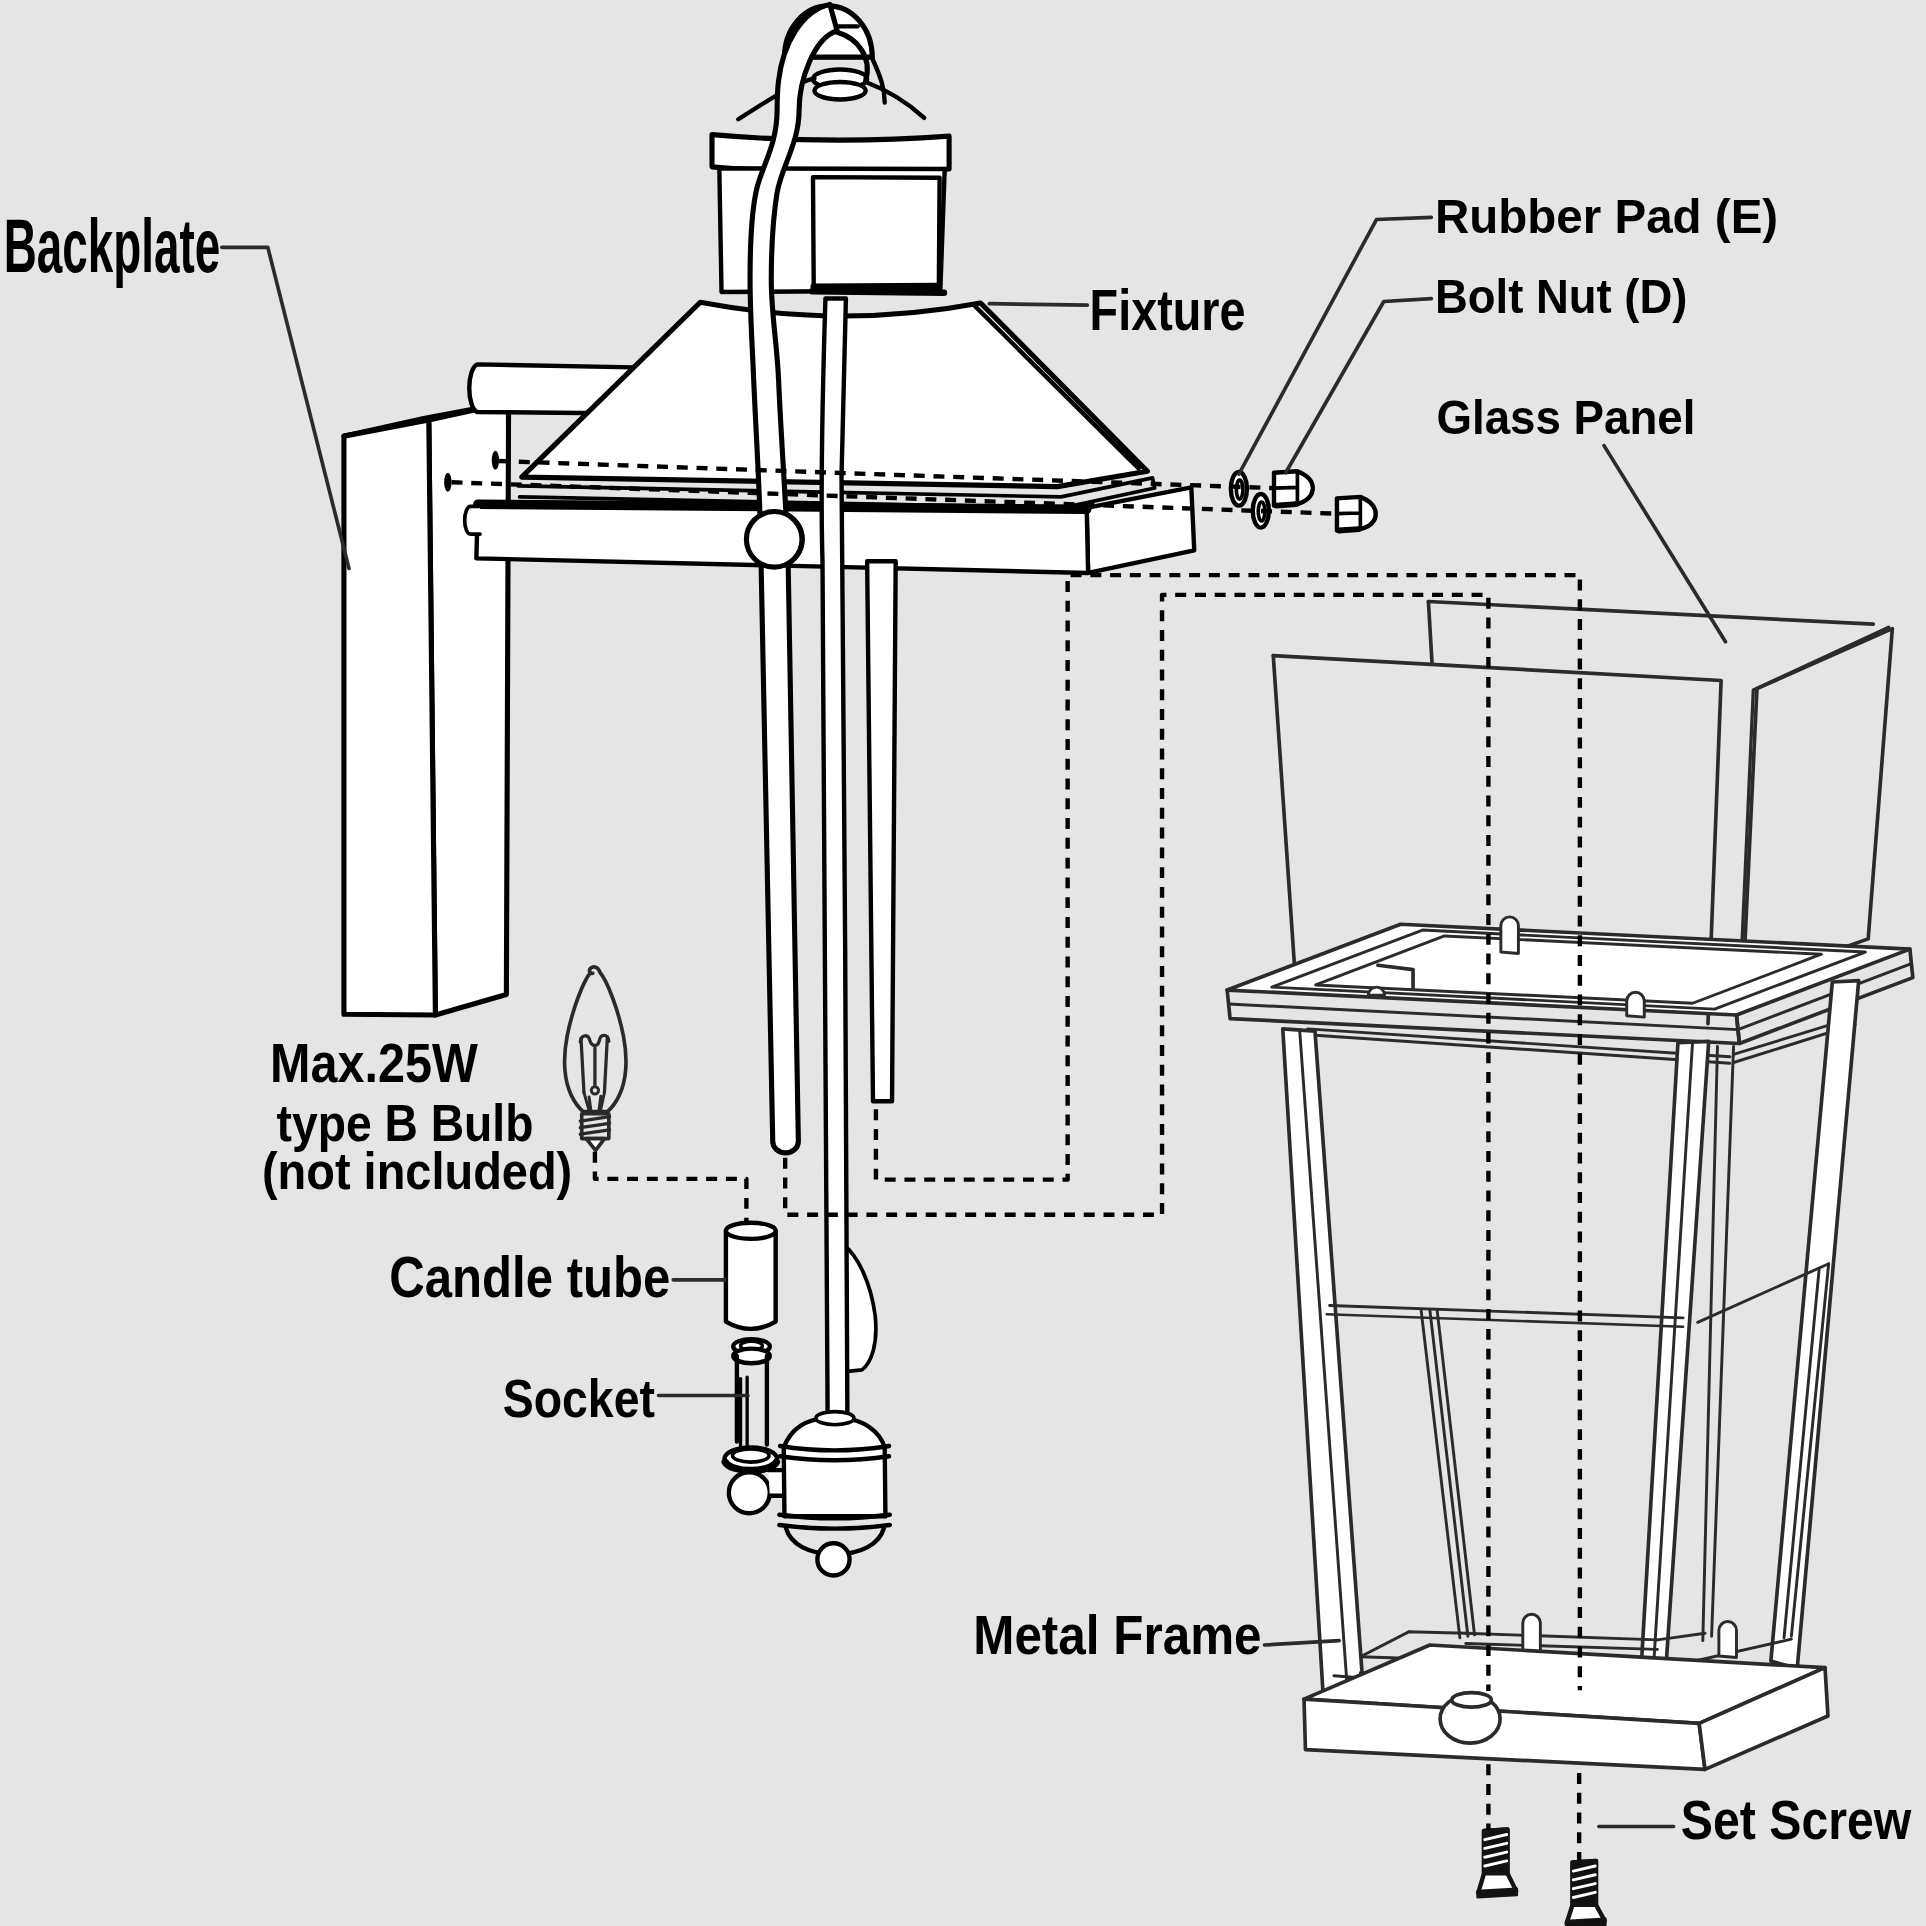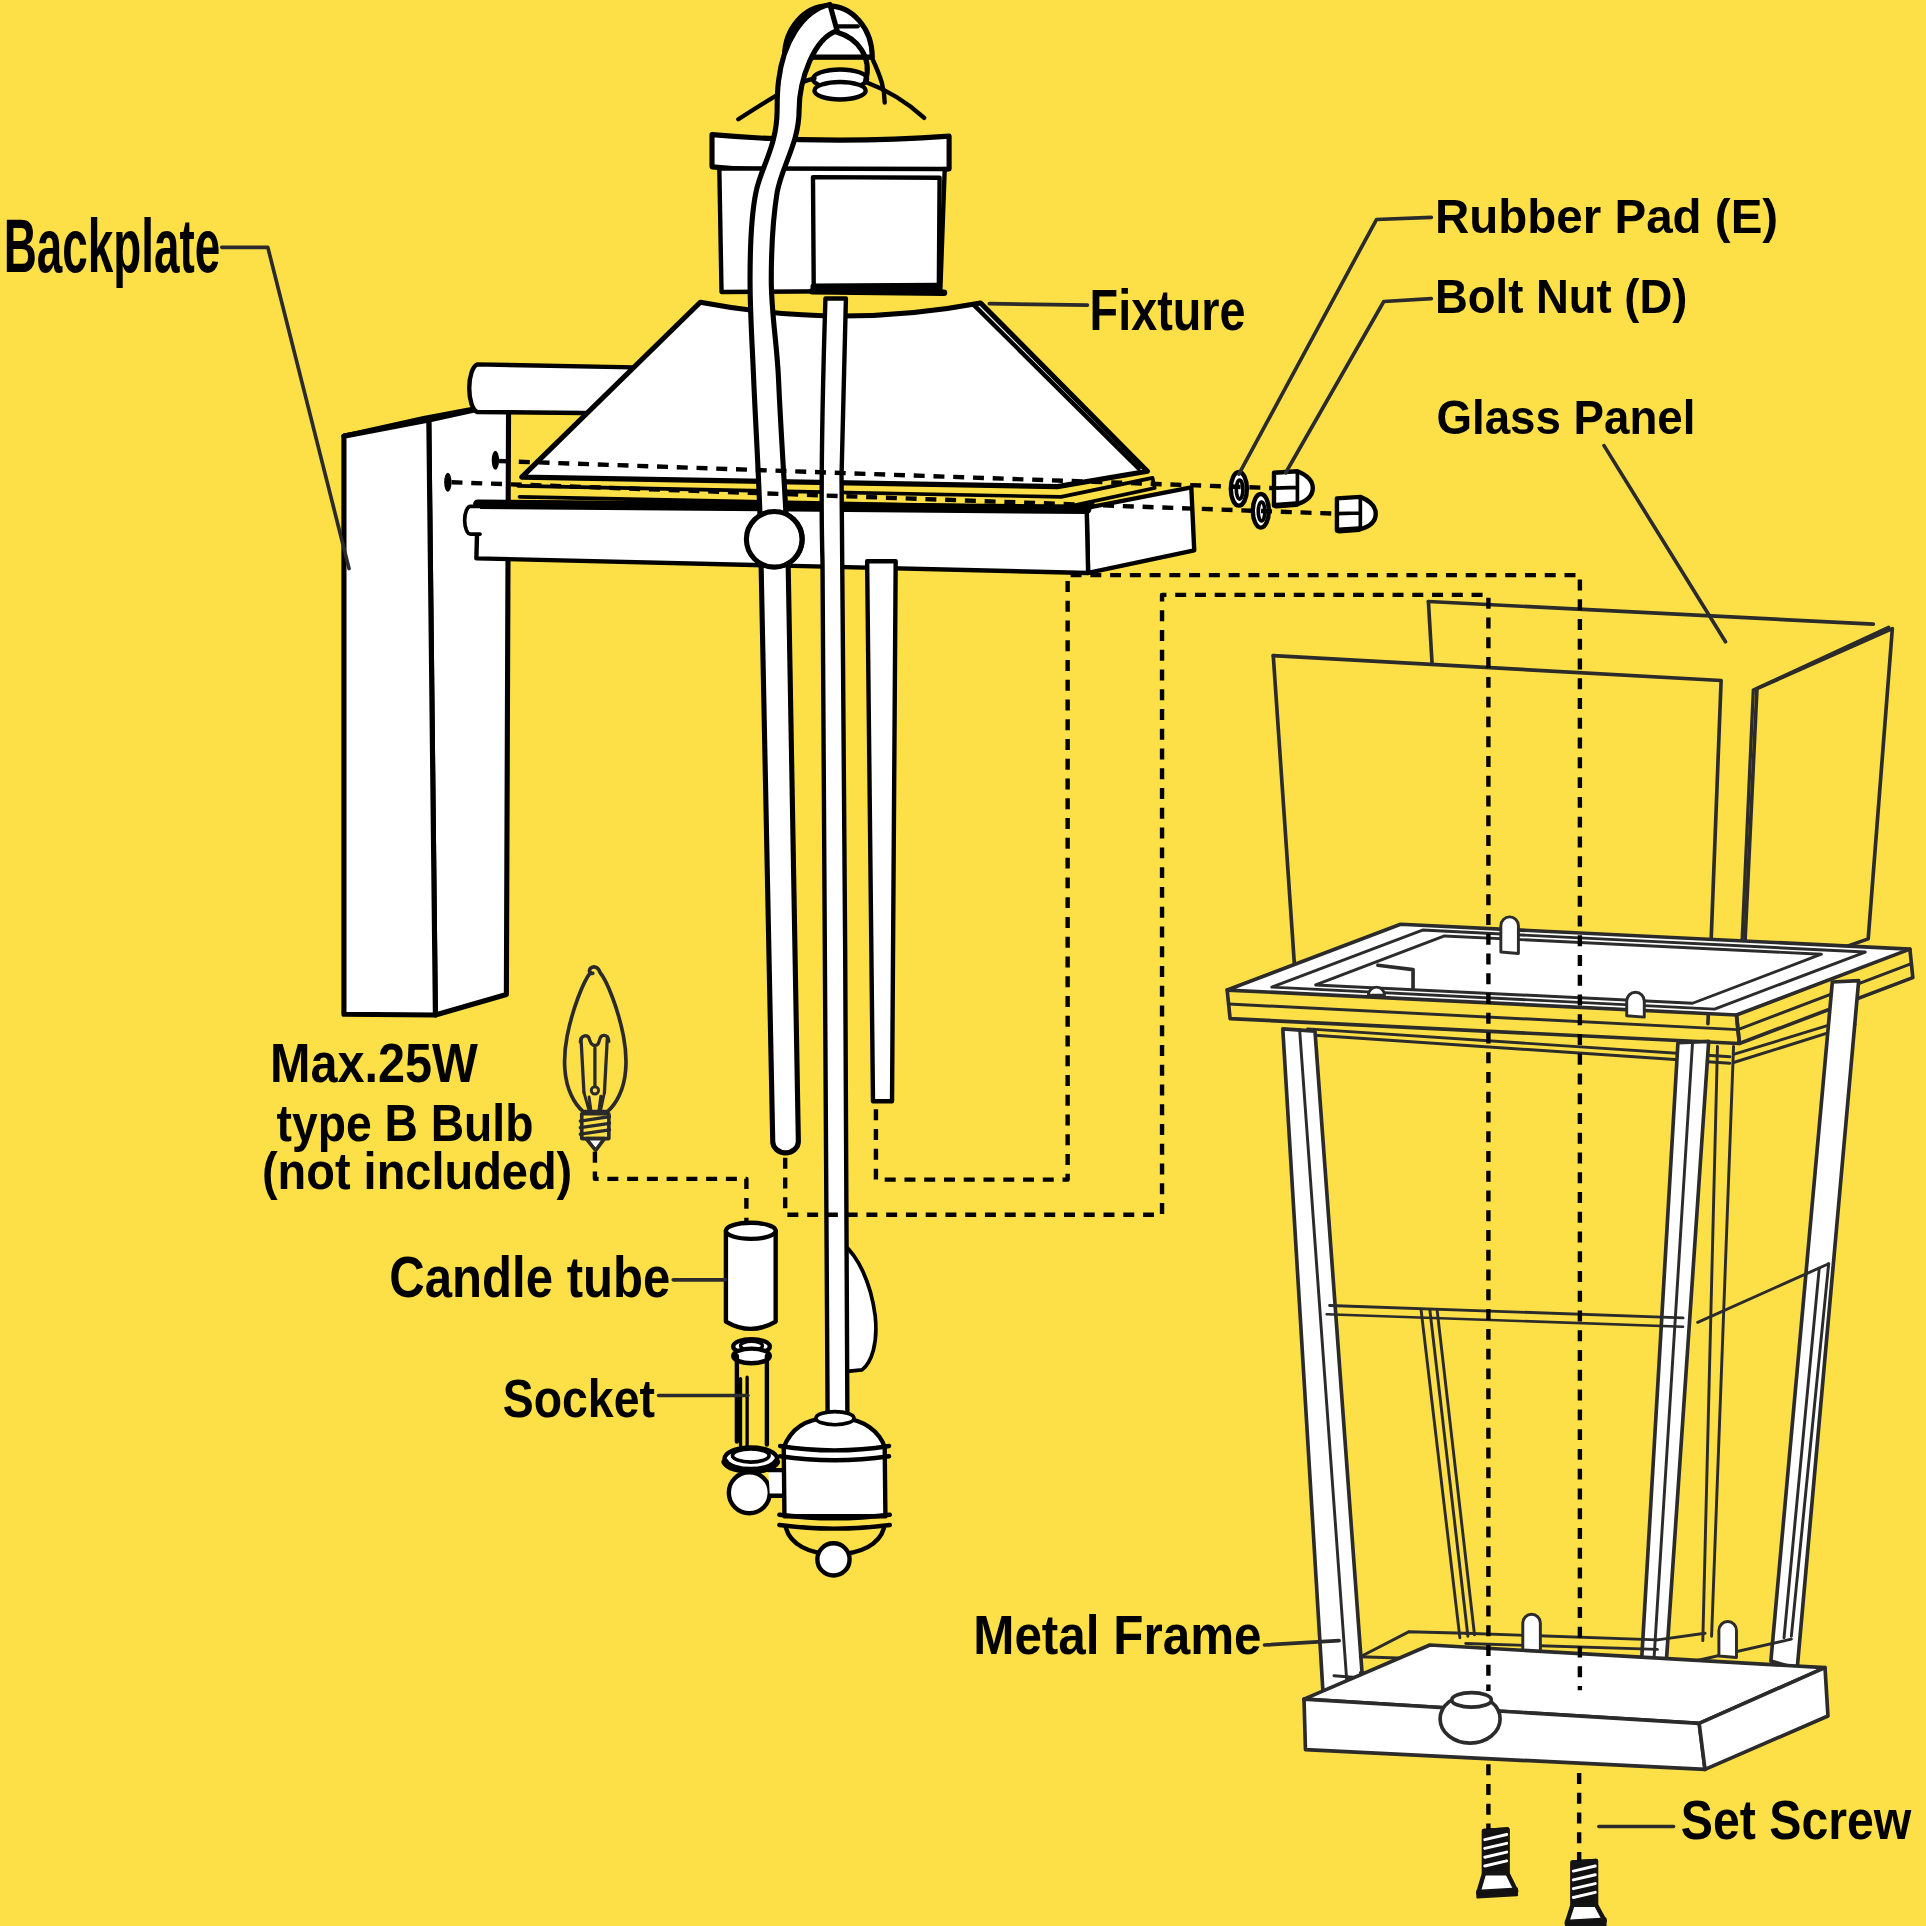--- a/index.html
+++ b/index.html
@@ -1,16 +1,16 @@
 <!DOCTYPE html>
 <html style="font-size:11.7px"><head>
 <meta charset="utf-8">
 <style>
   html,body{margin:0;padding:0;background:#fff;}
-  .wrap{position:relative;width:1926px;height:1926px;background:#fde047;overflow:hidden;}
+  .wrap{position:relative;width:1926px;height:1926px;background:#e5e5e5;overflow:hidden;}
   svg{position:absolute;left:0;top:0;}
   text{font-family:"Liberation Sans",sans-serif;font-weight:bold;fill:#000;}
 </style>
 </head>
 <body>
 <div class="wrap">
 <svg width="1926" height="1926" viewBox="0 0 2632 2632" fill="none" stroke-linecap="round" stroke-linejoin="round">
 
 <g id="lantern" stroke="#2b2b2b" stroke-width="4" fill="none">
 

